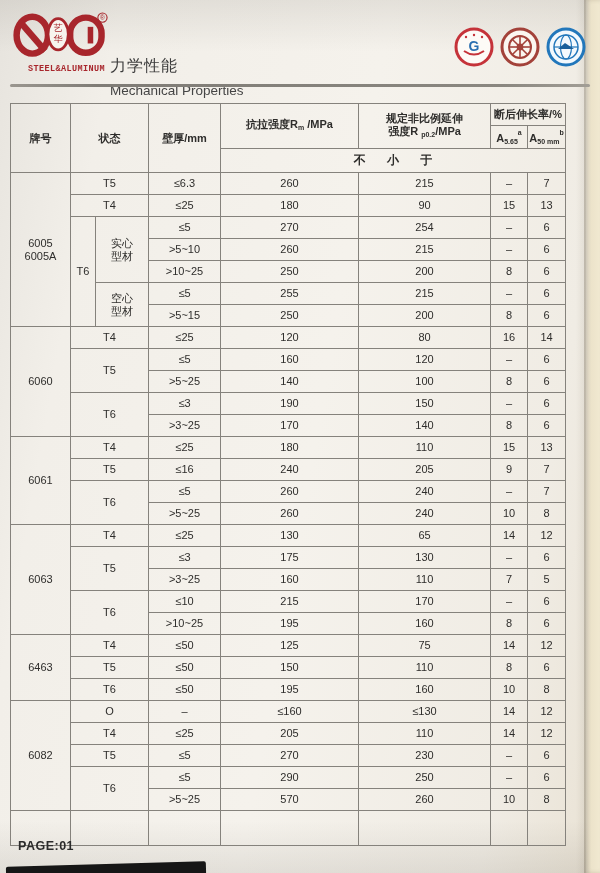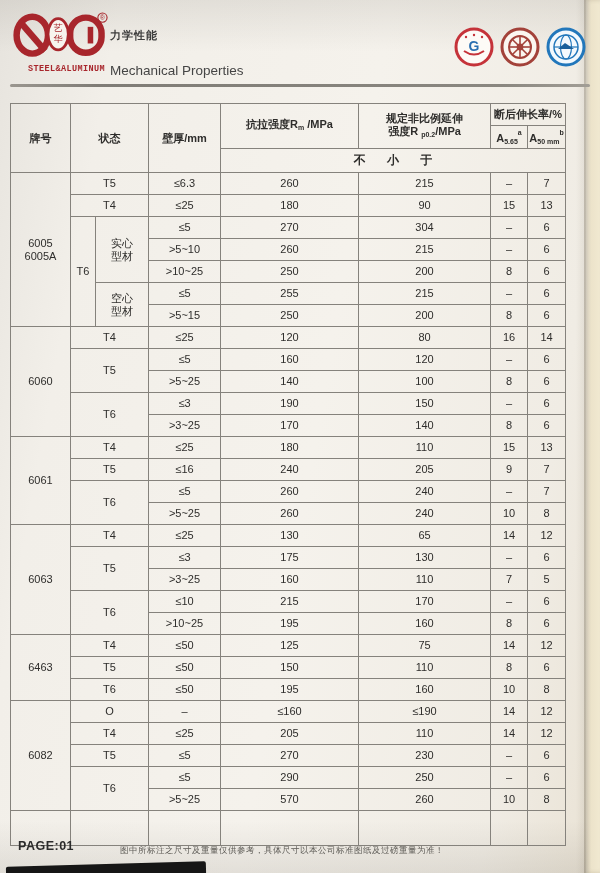--- a/index.html
+++ b/index.html
@@ -17,22 +17,22 @@
   .black-wedge{position:absolute;left:6px;bottom:-4px;width:200px;height:13px;
     background:#161616;transform:rotate(-1.6deg);border-radius:2px;}
 
   
   .hdr{position:absolute;left:0;top:0;width:100%;height:90px;}
   .logo{position:absolute;left:12px;top:12px;width:96px;height:66px;}
   .logo svg{display:block;}
   .logo-text{position:absolute;left:16px;top:52px;width:110px;font-size:8.5px;font-weight:bold;
     color:#a8262c;letter-spacing:.4px;font-family:Liberation Mono, monospace;}
   .titles{position:absolute;left:110px;top:28px;color:#3c3c3c;}
-  .title-cn{font-size:11px;font-weight:700;letter-spacing:1px;}
-  .title-en{font-size:13.5px;margin-top:20px;color:#454545;}
+  .title-cn{font-size:16px;font-weight:400;letter-spacing:1px;margin-top:28px;}
+  .title-en{font-size:13.5px;margin-top:6px;color:#454545;}
   .badges{position:absolute;right:14px;top:27px;display:flex;gap:6px;}
   .badges svg{display:block;}
   .hdr-rule{position:absolute;left:10px;top:84px;width:580px;height:3px;border-radius:2px;
     background:linear-gradient(90deg,#9a968f,#7f7c76 15%,#8a8780 85%,#a29e96);}
 
   
   table.props{position:absolute;left:10px;top:103px;width:555px;border-collapse:collapse;
     table-layout:fixed;color:#2e2d2b;}
   table.props th,table.props td{border:1px solid #85827c;padding:0;text-align:center;
     vertical-align:middle;white-space:pre-line;line-height:13px;overflow:hidden;}
@@ -157,21 +157,21 @@
           <td>90</td>
           <td>15</td>
           <td>13</td>
         </tr>
         <tr>
           <td rowspan="5">T6</td>
           <td rowspan="3">实心
 型材</td>
           <td>≤5</td>
           <td>270</td>
-          <td>304</td>
+          <td>254</td>
           <td>–</td>
           <td>6</td>
         </tr>
         <tr>
           <td>&gt;5~10</td>
           <td>260</td>
           <td>215</td>
           <td>–</td>
           <td>6</td>
         </tr>
@@ -331,21 +331,21 @@
           <td>195</td>
           <td>160</td>
           <td>10</td>
           <td>8</td>
         </tr>
         <tr>
           <td rowspan="5">6082</td>
           <td colspan="2">O</td>
           <td>–</td>
           <td>≤160</td>
-          <td>≤190</td>
+          <td>≤130</td>
           <td>14</td>
           <td>12</td>
         </tr>
         <tr>
           <td colspan="2">T4</td>
           <td>≤25</td>
           <td>205</td>
           <td>110</td>
           <td>14</td>
           <td>12</td>
@@ -379,16 +379,15 @@
           <td></td>
           <td></td>
           <td></td>
           <td></td>
           <td></td>
         </tr>
       </tbody>
   </table>
 
   <div class="page-number">PAGE:01</div>
-  <div class="disclaimer">图中所标注之尺寸及重量仅供参考，具体尺寸以本公司标准图纸及过磅重量为准！</div>
 
   <div class="black-wedge"></div>
 </div>
 
 </body></html>

